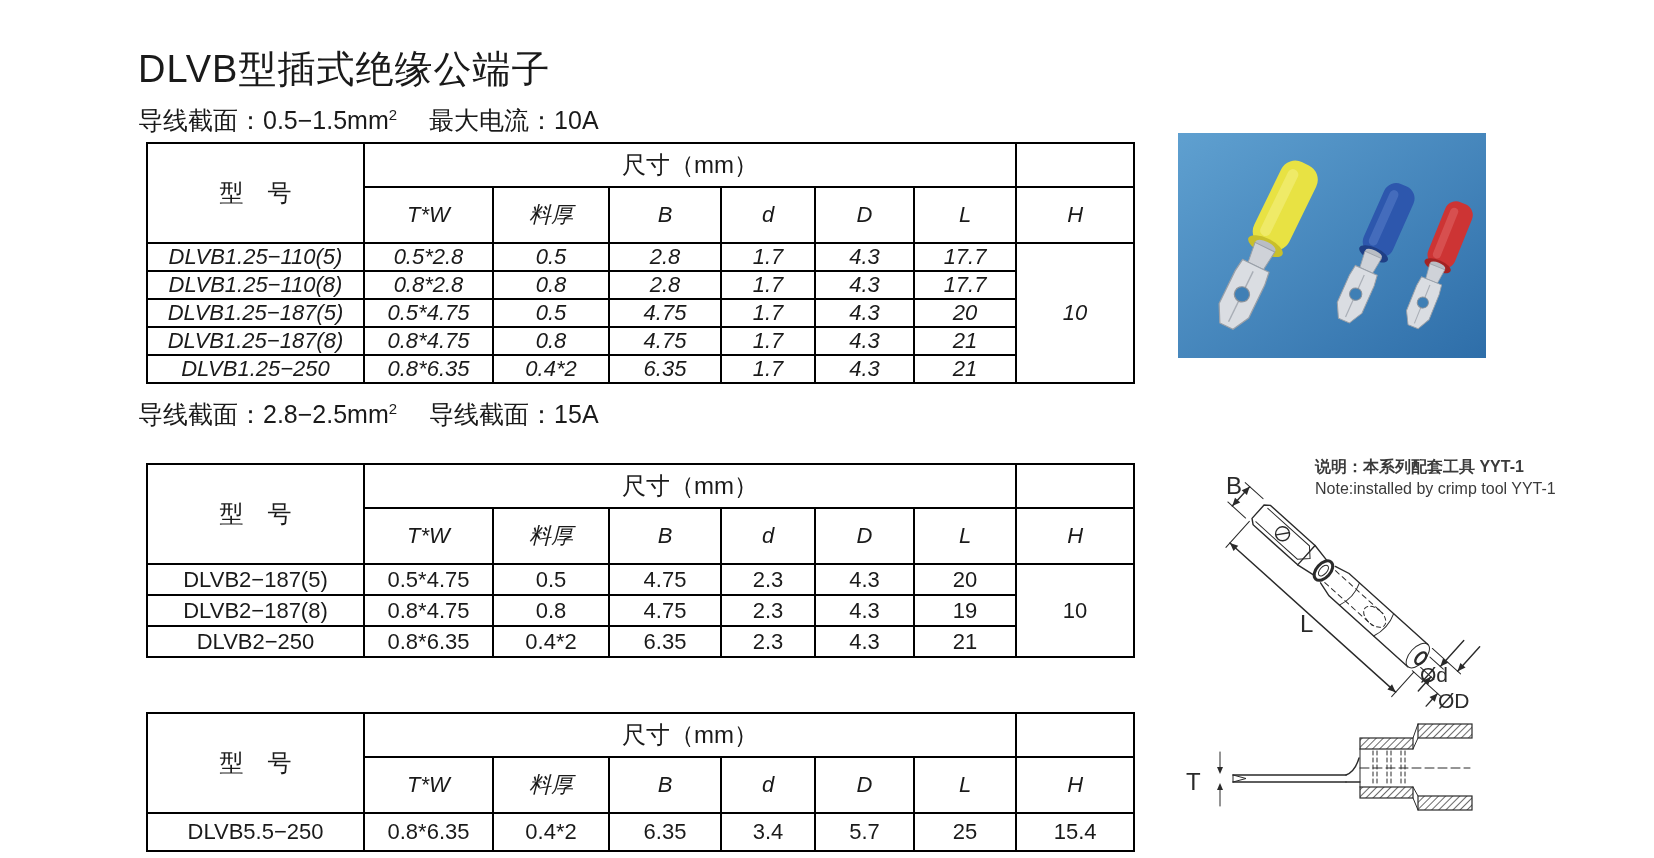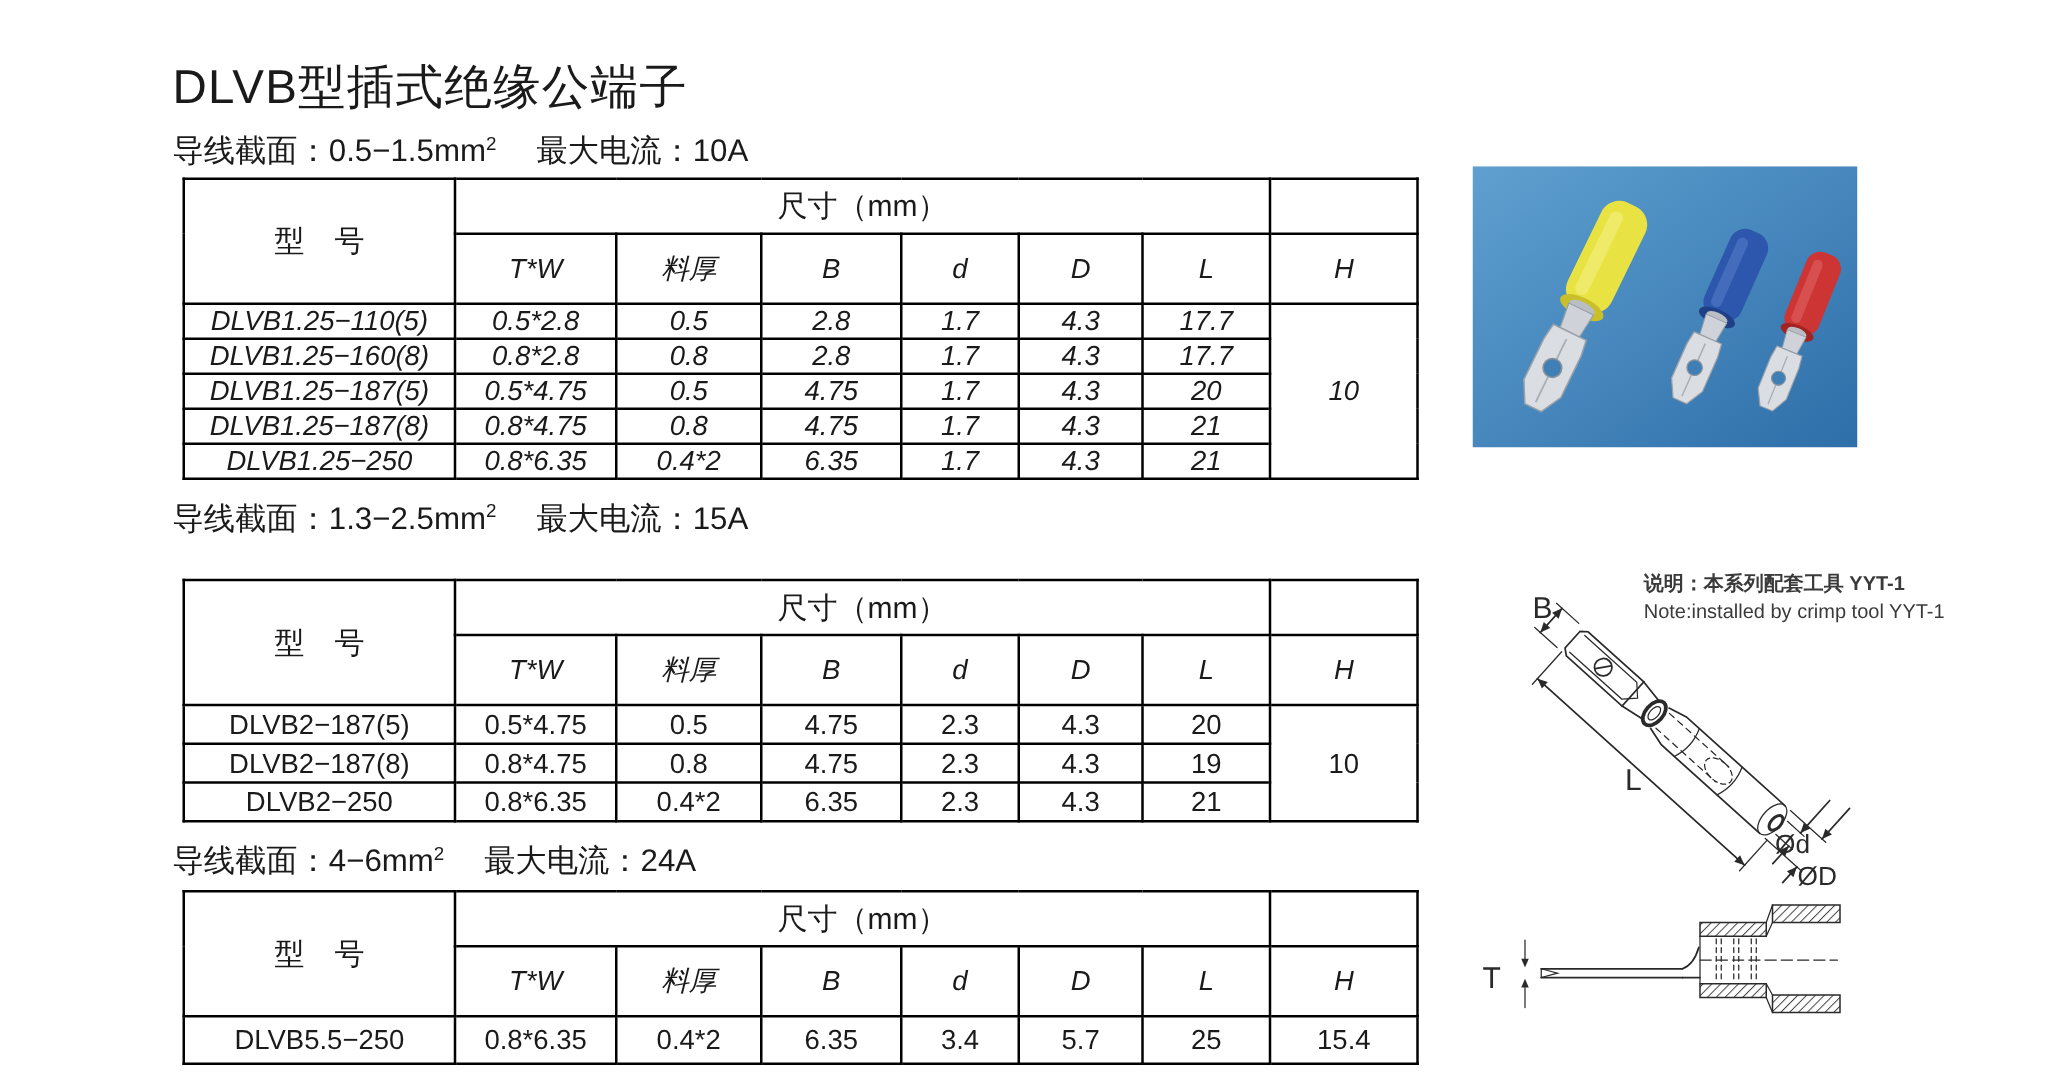--- a/index.html
+++ b/index.html
@@ -69,21 +69,21 @@
       <td>DLVB1.25−110(5)</td>
       <td>0.5*2.8</td>
       <td>0.5</td>
       <td>2.8</td>
       <td>1.7</td>
       <td>4.3</td>
       <td>17.7</td>
       <td rowspan="5">10</td>
     </tr>
     <tr class="dr">
-      <td>DLVB1.25−160(8)</td>
+      <td>DLVB1.25−110(8)</td>
       <td>0.8*2.8</td>
       <td>0.8</td>
       <td>2.8</td>
       <td>1.7</td>
       <td>4.3</td>
       <td>17.7</td>
     </tr>
     <tr class="dr">
       <td>DLVB1.25−187(5)</td>
       <td>0.5*4.75</td>
@@ -108,21 +108,21 @@
       <td>0.4*2</td>
       <td>6.35</td>
       <td>1.7</td>
       <td>4.3</td>
       <td>21</td>
     </tr>
   </tbody>
     </table>
 
   <div class="spec" style="top:398px">
-    <span>导线截面：1.3−2.5mm</span><sup>2</sup><span class="suffix">最大电流：15A</span>
+    <span>导线截面：2.8−2.5mm</span><sup>2</sup><span class="suffix">导线截面：15A</span>
   </div>
 
   <table id="table2" class="spec-table" style="top:463px">
     <colgroup>
         <col style="width:217px">
         <col style="width:129px">
         <col style="width:116px">
         <col style="width:112px">
         <col style="width:94px">
         <col style="width:99px">
@@ -168,23 +168,20 @@
       <td>0.8*6.35</td>
       <td>0.4*2</td>
       <td>6.35</td>
       <td>2.3</td>
       <td>4.3</td>
       <td>21</td>
     </tr>
   </tbody>
     </table>
 
-  <div class="spec" style="top:672px">
-    <span>导线截面：4−6mm</span><sup>2</sup><span class="suffix">最大电流：24A</span>
-  </div>
 
   <table id="table3" class="spec-table" style="top:712px">
     <colgroup>
         <col style="width:217px">
         <col style="width:129px">
         <col style="width:116px">
         <col style="width:112px">
         <col style="width:94px">
         <col style="width:99px">
         <col style="width:102px">

